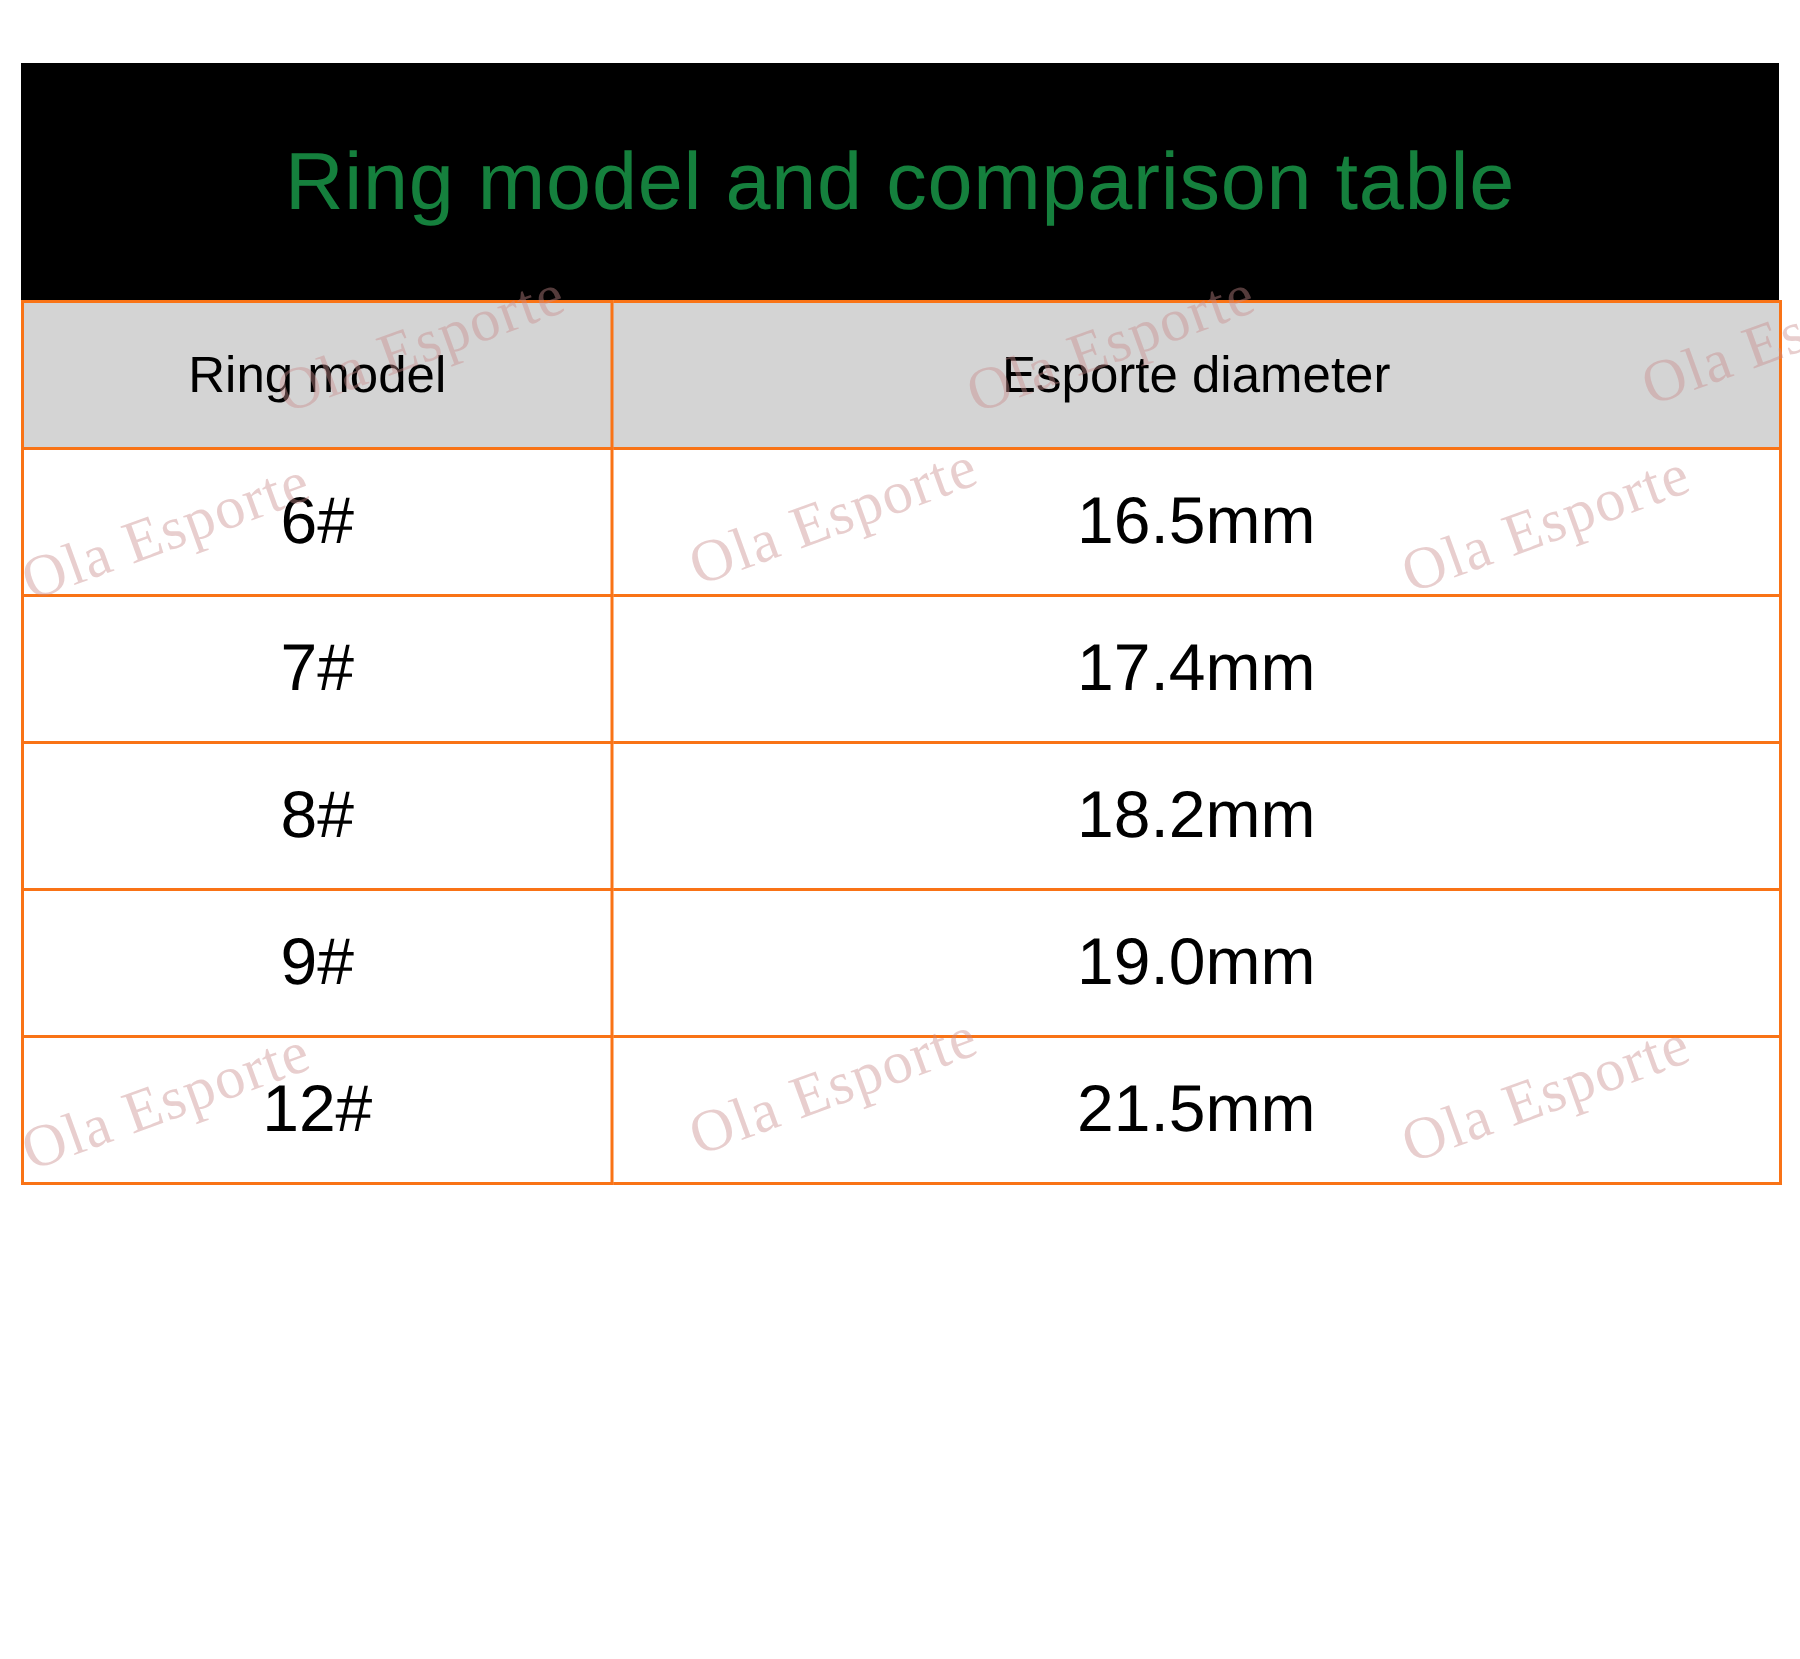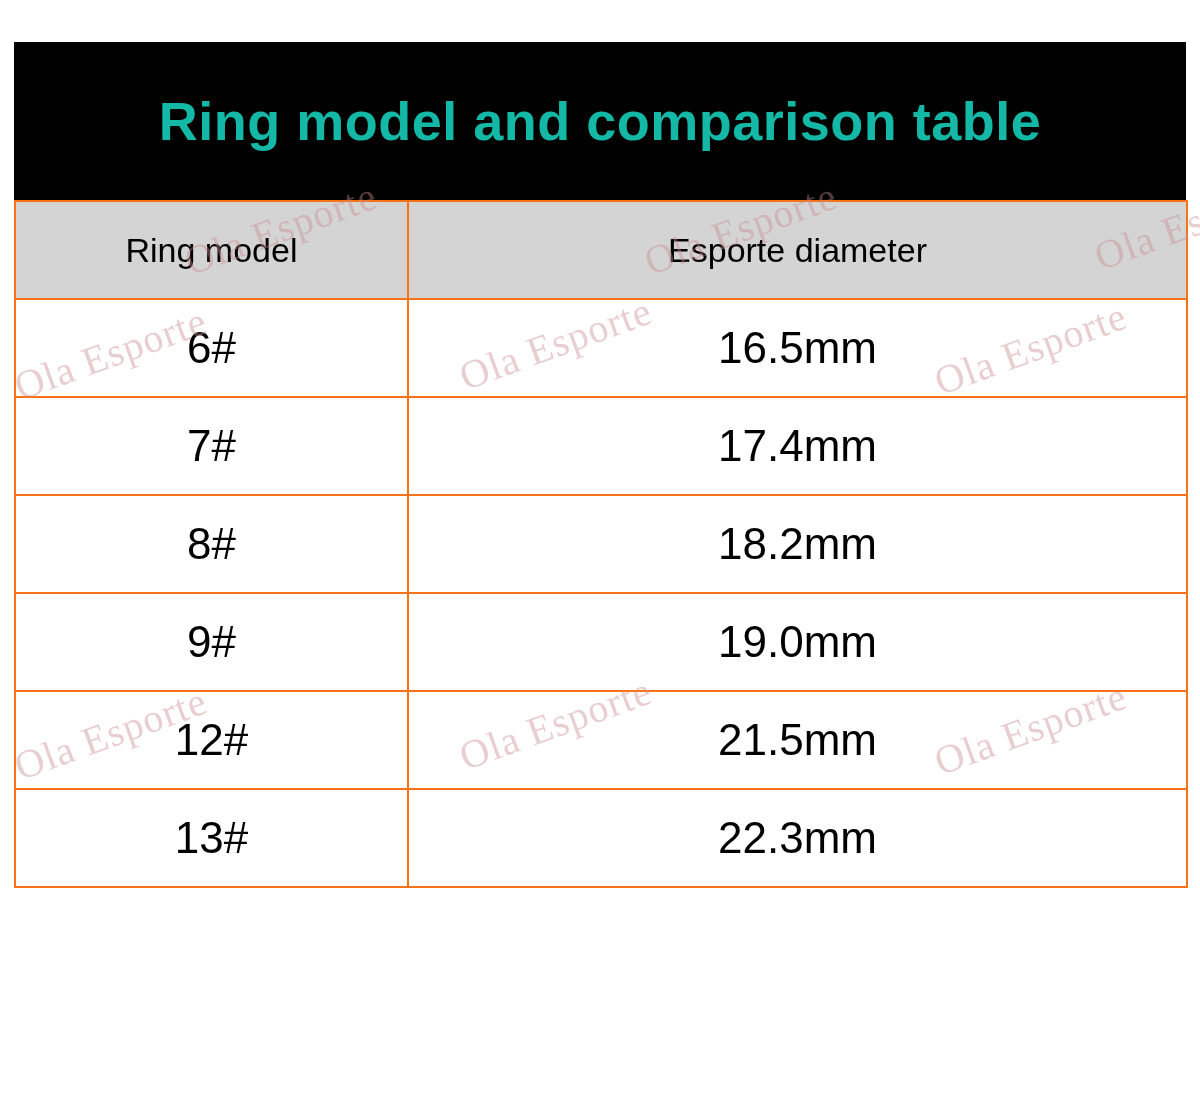--- a/index.html
+++ b/index.html
@@ -29,23 +29,23 @@
     left: 14px;
     top: 42px;
     width: 1172px;
     height: 158px;
     background: #000000;
     display: flex;
     align-items: center;
     justify-content: center;
   }
   .title-bar .title-text {
-    color: #14b8a6;
+    color: #15803d;
     font-size: 54px;
-    font-weight: bold;
+    font-weight: normal;
     letter-spacing: 0.5px;
     font-family: "Liberation Sans", sans-serif;
     line-height: 1;
   }
 
   .table-wrap {
     position: absolute;
     left: 14px;
     top: 200px;
     width: 1172px;
@@ -133,24 +133,20 @@
           <td>18.2mm</td>
         </tr>
         <tr>
           <td>9#</td>
           <td>19.0mm</td>
         </tr>
         <tr>
           <td>12#</td>
           <td>21.5mm</td>
         </tr>
-        <tr>
-          <td>13#</td>
-          <td>22.3mm</td>
-        </tr>
       </tbody>
     </table>
   </div>
 
   <div class="watermarks">
     <div class="wm" style="left:10px; top:330px;">Ola Esporte</div>
     <div class="wm" style="left:455px; top:320px;">Ola Esporte</div>
     <div class="wm" style="left:930px; top:325px;">Ola Esporte</div>
     <div class="wm" style="left:10px; top:710px;">Ola Esporte</div>
     <div class="wm" style="left:455px; top:700px;">Ola Esporte</div>

